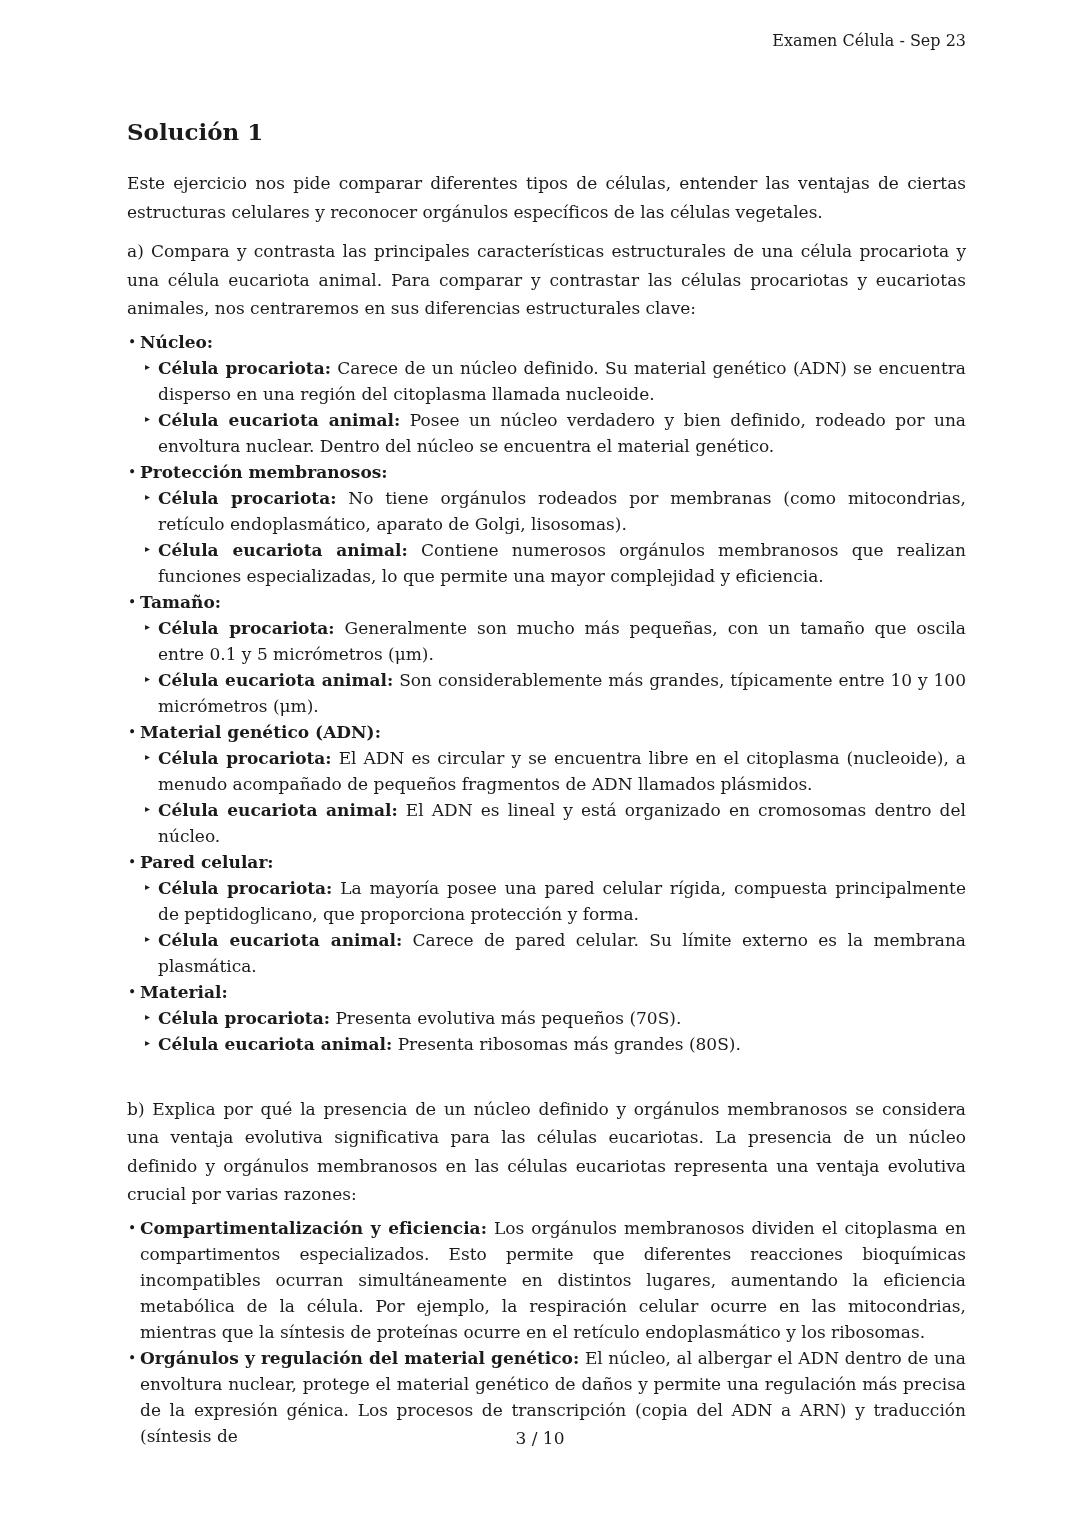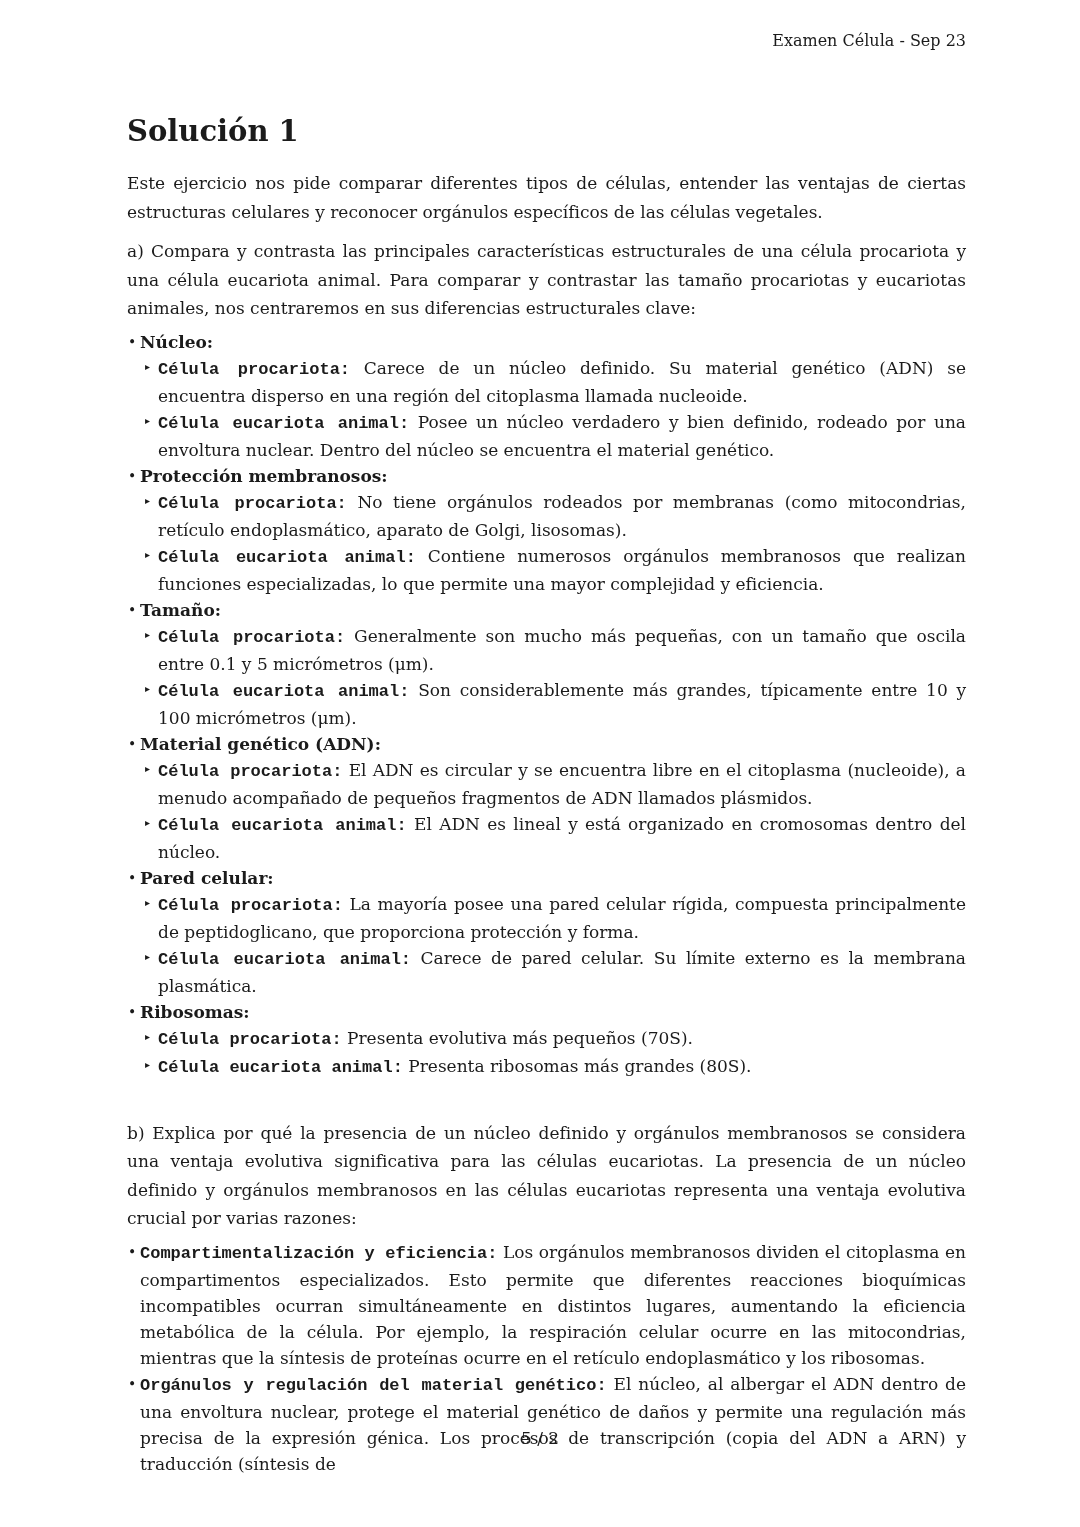--- a/index.html
+++ b/index.html
@@ -14,21 +14,21 @@
     box-sizing: border-box;
     padding: 30px 114px 0 127px;
     overflow: hidden;
   }
   .header-row {
     text-align: right;
     font-size: 16px;
     line-height: 22px;
   }
   h1.doc-title {
-    font-size: 29px;
+    font-size: 23px;
     line-height: 27px;
     font-weight: bold;
     margin: 66px 0 0 0;
   }
   p.para {
     font-size: 17px;
     line-height: 28.5px;
     text-align: justify;
     margin: 24px 0 0 0;
   }
@@ -72,36 +72,36 @@
   }
   .footer-row {
     position: absolute;
     top: 1426px;
     left: 0;
     width: 1080px;
     text-align: center;
     font-size: 17px;
     line-height: 24px;
   }
-  b.run-label { font-weight: bold; font-family: Liberation Mono, monospace; }
+  b.run-label { font-weight: bold; }
 </style>
 </head>
 <body>
 
 <div class="page">
 
   <div class="header-row">
     <span>Examen Célula - Sep 23</span>
   </div>
 
   <h1 class="doc-title">Solución 1</h1>
 
   <p class="para">Este ejercicio nos pide comparar diferentes tipos de células, entender las ventajas de ciertas estructuras celulares y reconocer orgánulos específicos de las células vegetales.</p>
 
-  <p class="para tight">a) Compara y contrasta las principales características estructurales de una célula procariota y una célula eucariota animal. Para comparar y contrastar las tamaño procariotas y eucariotas animales, nos centraremos en sus diferencias estructurales clave:</p>
+  <p class="para tight">a) Compara y contrasta las principales características estructurales de una célula procariota y una célula eucariota animal. Para comparar y contrastar las células procariotas y eucariotas animales, nos centraremos en sus diferencias estructurales clave:</p>
 
   <div class="list">
 
     <div class="l1-item">
       <div class="l1-head">
         <span class="bullet1">•</span><span>Núcleo:</span>
       </div>
       <div class="l2-item">
         <span class="bullet2">▸</span><b class="run-label">Célula procariota:</b> <span>Carece de un núcleo definido. Su material genético (ADN) se encuentra disperso en una región del citoplasma llamada nucleoide.</span>
       </div>
@@ -153,21 +153,21 @@
       <div class="l2-item">
         <span class="bullet2">▸</span><b class="run-label">Célula procariota:</b> <span>La mayoría posee una pared celular rígida, compuesta principalmente de peptidoglicano, que proporciona protección y forma.</span>
       </div>
       <div class="l2-item">
         <span class="bullet2">▸</span><b class="run-label">Célula eucariota animal:</b> <span>Carece de pared celular. Su límite externo es la membrana plasmática.</span>
       </div>
     </div>
 
     <div class="l1-item">
       <div class="l1-head">
-        <span class="bullet1">•</span><span>Ribosomas:</span>
+        <span class="bullet1">•</span><span>Material:</span>
       </div>
       <div class="l2-item">
         <span class="bullet2">▸</span><b class="run-label">Célula procariota:</b> <span>Presenta evolutiva más pequeños (70S).</span>
       </div>
       <div class="l2-item">
         <span class="bullet2">▸</span><b class="run-label">Célula eucariota animal:</b> <span>Presenta ribosomas más grandes (80S).</span>
       </div>
     </div>
 
   </div>
@@ -180,16 +180,16 @@
       <span class="bullet1">•</span><b class="run-label">Compartimentalización y eficiencia:</b> <span>Los orgánulos membranosos dividen el citoplasma en compartimentos especializados. Esto permite que diferentes reacciones bioquímicas incompatibles ocurran simultáneamente en distintos lugares, aumentando la eficiencia metabólica de la célula. Por ejemplo, la respiración celular ocurre en las mitocondrias, mientras que la síntesis de proteínas ocurre en el retículo endoplasmático y los ribosomas.</span>
     </div>
 
     <div class="l1-flat">
       <span class="bullet1">•</span><b class="run-label">Orgánulos y regulación del material genético:</b> <span>El núcleo, al albergar el ADN dentro de una envoltura nuclear, protege el material genético de daños y permite una regulación más precisa de la expresión génica. Los procesos de transcripción (copia del ADN a ARN) y traducción (síntesis de</span>
     </div>
 
   </div>
 
   <div class="footer-row">
-    <span>5 / 2</span>
+    <span>3 / 10</span>
   </div>
 
 </div>
 
 </body></html>

